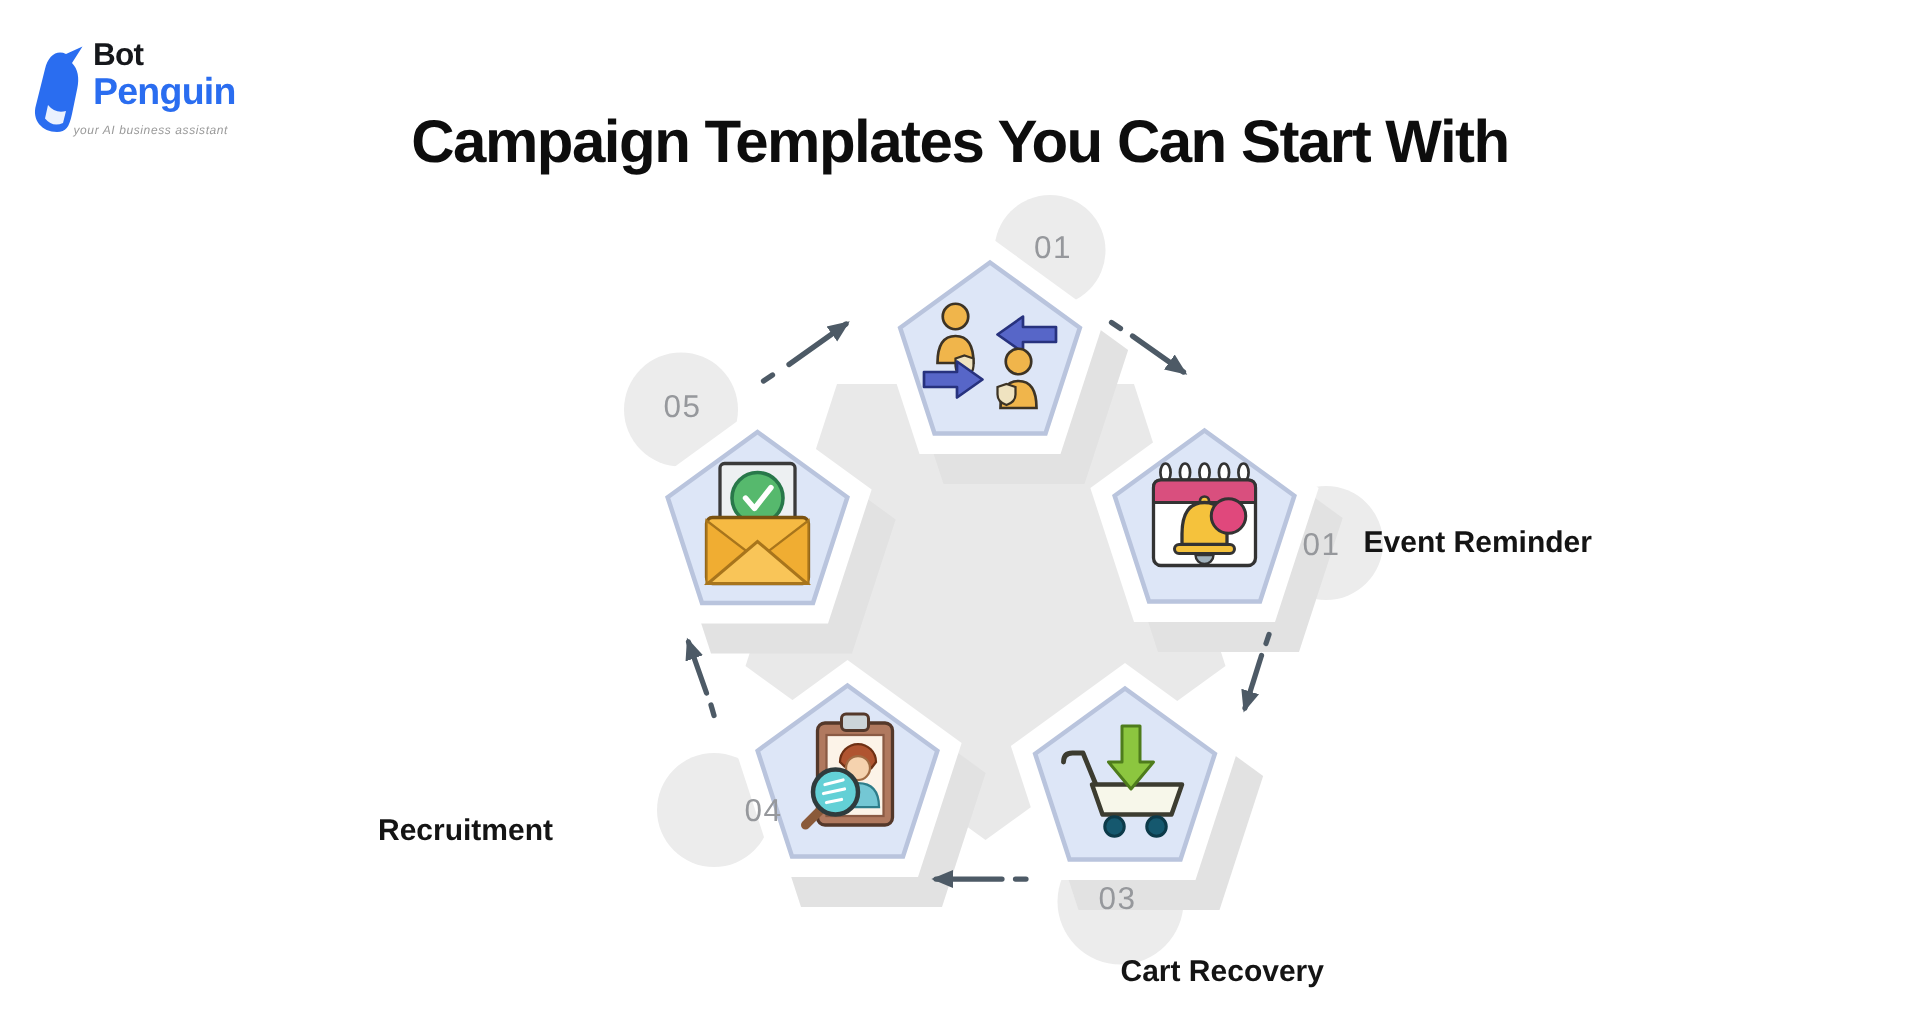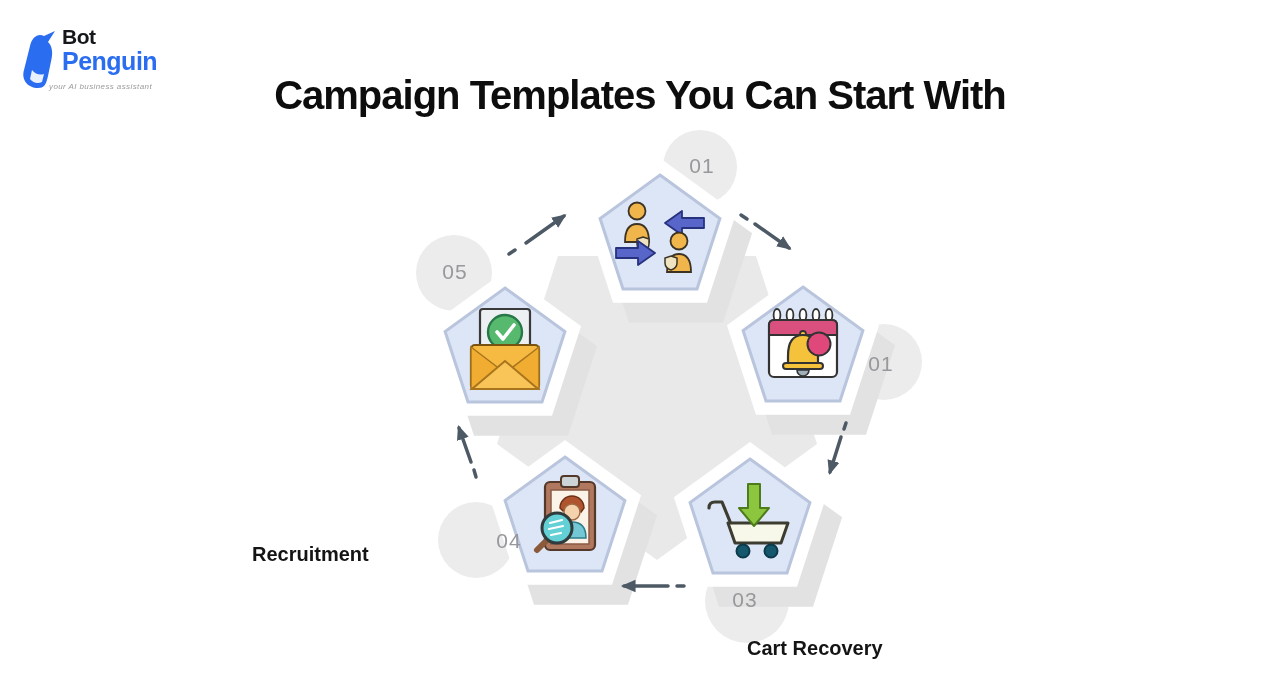--- a/index.html
+++ b/index.html
@@ -184,16 +184,17 @@
       </g>
     </g>
   </svg>
 
   <div class="node-number num-1">01</div>
   <div class="node-number num-2">01</div>
   <div class="node-number num-3">03</div>
   <div class="node-number num-4">04</div>
   <div class="node-number num-5">05</div>
 
+  <div class="node-label lbl-2">Event Reminder</div>
   <div class="node-label lbl-3">Cart Recovery</div>
   <div class="node-label lbl-4">Recruitment</div>
 
 </div>
 
 </body></html>

